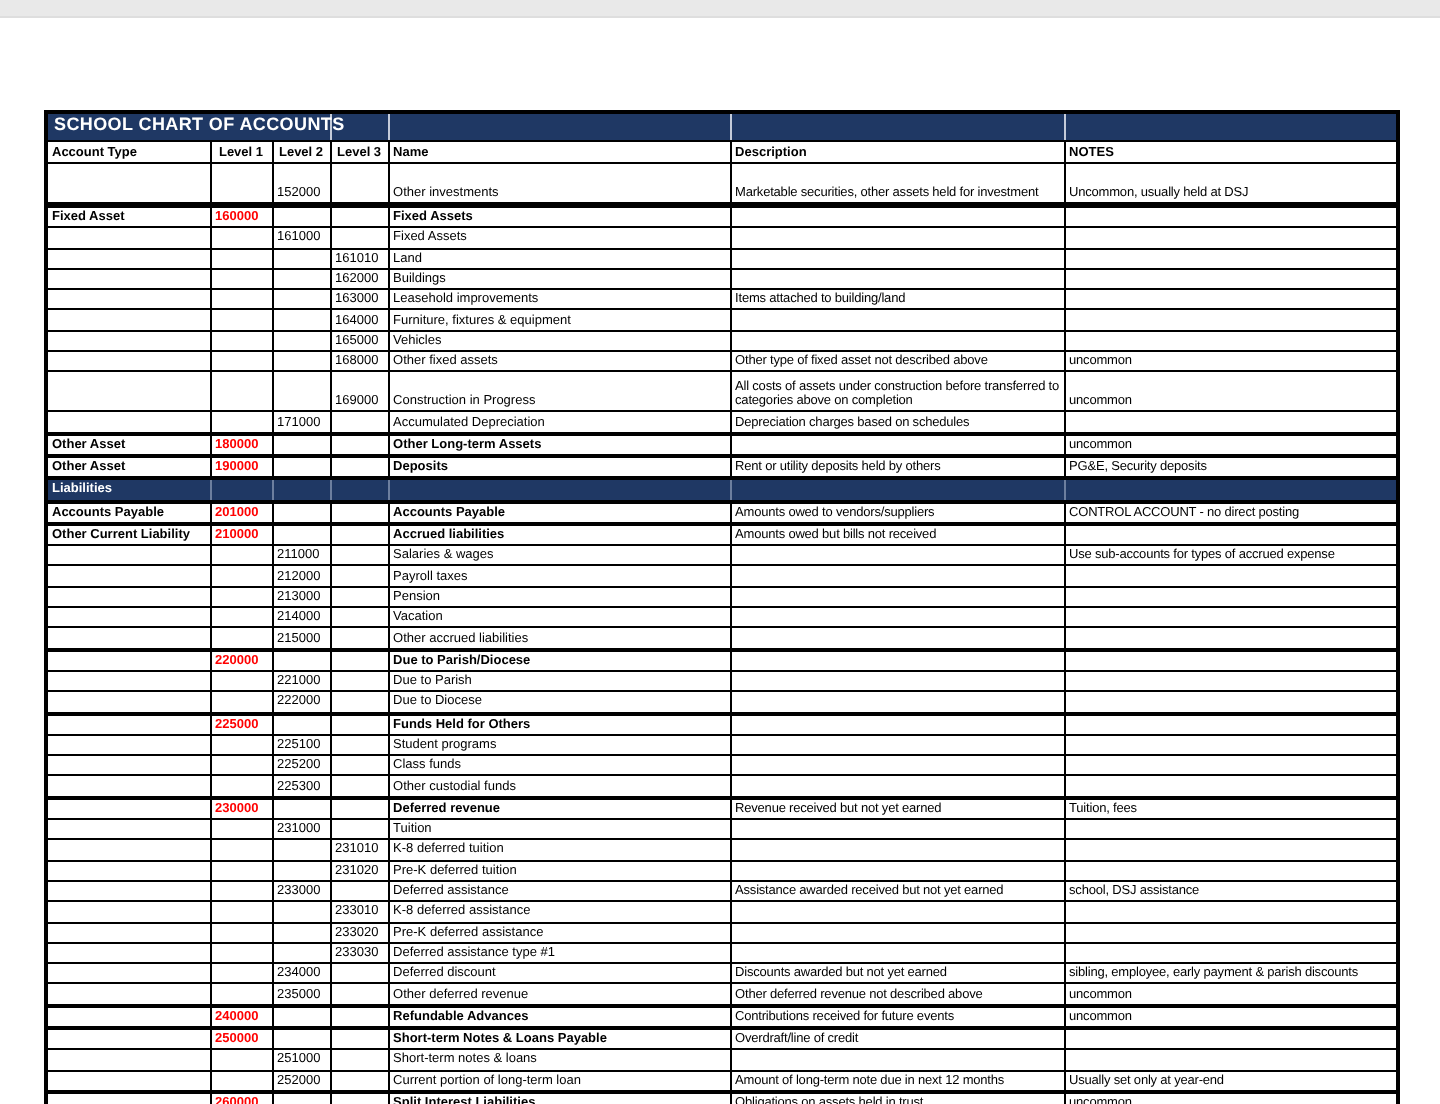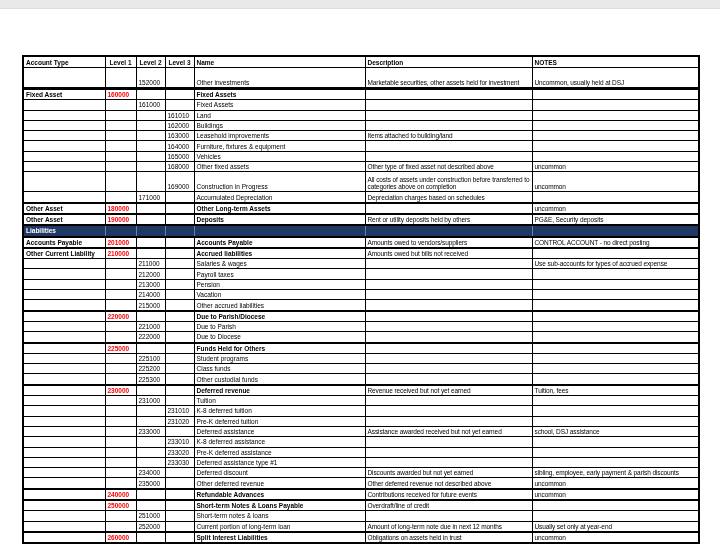--- a/index.html
+++ b/index.html
@@ -65,20 +65,27 @@
   <colgroup>
     <col class="col-account-type">
     <col class="col-l1">
     <col class="col-l2">
     <col class="col-l3">
     <col class="col-name">
     <col class="col-desc">
     <col class="col-notes">
   </colgroup>
   <thead>
+    <tr class="title-row">
+      <td colspan="3" class="title-cell">SCHOOL CHART OF ACCOUNTS</td>
+      <td class="navy-cell"></td>
+      <td class="navy-cell"></td>
+      <td class="navy-cell"></td>
+      <td class="navy-cell"></td>
+    </tr>
     <tr class="header-row">
       <th class="c-account_type">Account Type</th>
       <th class="c-level1">Level 1</th>
       <th class="c-level2">Level 2</th>
       <th class="c-level3">Level 3</th>
       <th class="c-name">Name</th>
       <th class="c-description">Description</th>
       <th class="c-notes">NOTES</th>
     </tr>
   </thead>

